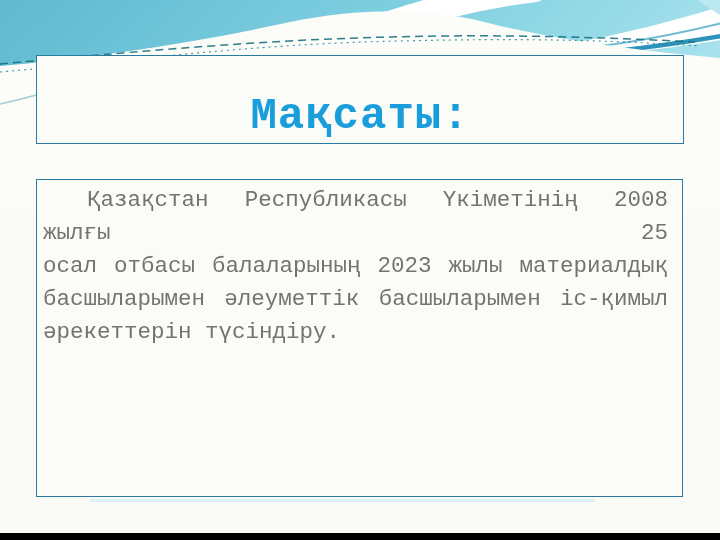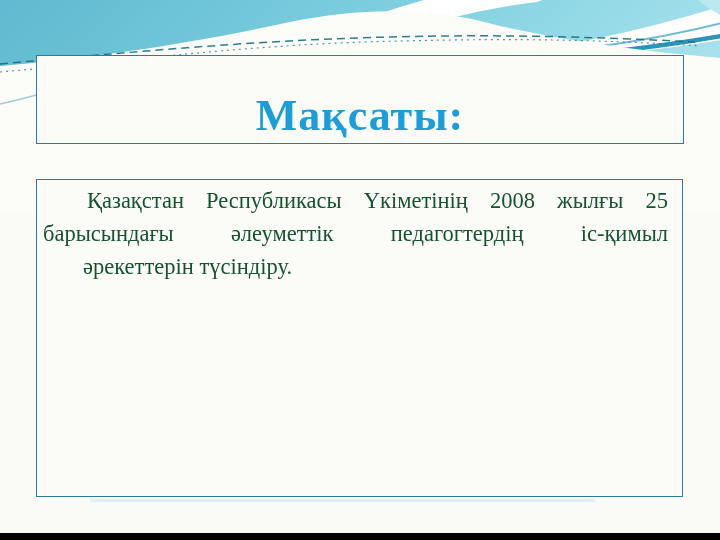--- a/index.html
+++ b/index.html
@@ -1,21 +1,21 @@
 <!DOCTYPE html>
 <html><head>
 <meta charset="utf-8">
 <style>
   html,body { margin:0; padding:0; background:#e8e8e8; }
   .slide {
     position:relative;
     width:720px; height:540px;
     background:#fafaf6;
     overflow:hidden;
-    font-family:Liberation Serif, serif;
+    font-family:Liberation Mono, monospace;
   }
   .waves { position:absolute; top:0; left:0; display:block; }
 
   .title-box {
     position:absolute; left:36px; top:55px;
     width:648px; height:89px;
     box-sizing:border-box;
     border:1.5px solid #2b7aa1;
     background:#fbfbf8;
     display:flex; align-items:flex-end; justify-content:center;
@@ -34,28 +34,28 @@
     width:647px; height:318px;
     box-sizing:border-box;
     border:1.5px solid #2b7aa1;
     background:#fbfbf8;
     padding:4px 14px 0 6px;
   }
   .bline {
     margin:0;
     font-size:22.5px;
     line-height:33px;
-    color:#14532d;
+    color:#737373;
     text-align:justify;
     text-align-last:justify;
     -moz-text-align-last:justify;
   }
   .bline.indent { text-indent:44px; }
   .bline.short  { padding-right:26px; }
-  .bline.last   { text-align-last:left;margin-left:40px; -moz-text-align-last:left; }
+  .bline.last   { text-align-last:left; -moz-text-align-last:left; }
 
   .accent-line {
     position:absolute; left:90px; top:499px;
     width:505px; height:3px;
     background:#ddf1f6;
   }
   .bottom-bar {
     position:absolute; left:0; bottom:0;
     width:720px; height:7px;
     background:#000000;
@@ -93,20 +93,21 @@
 
     <path d="M 698,0 L 720,0 L 720,15 C 712,10 704,5 698,0 Z" fill="#bce8f0"></path>
   </svg>
 
   <div class="title-box">
     <h1 class="title">Мақсаты:</h1>
   </div>
 
   <div class="body-box">
     <p class="bline indent">Қазақстан Республикасы Үкіметінің 2008 жылғы 25</p>
-    <p class="bline">барысындағы әлеуметтік педагогтердің іс-қимыл</p>
+    <p class="bline">осал отбасы балаларының 2023 жылы материалдық</p>
+    <p class="bline">басшыларымен әлеуметтік басшыларымен іс-қимыл</p>
     <p class="bline last">әрекеттерін түсіндіру.</p>
   </div>
 
   <div class="accent-line"></div>
   <div class="bottom-bar"></div>
 
 </div>
 
 </body></html>

